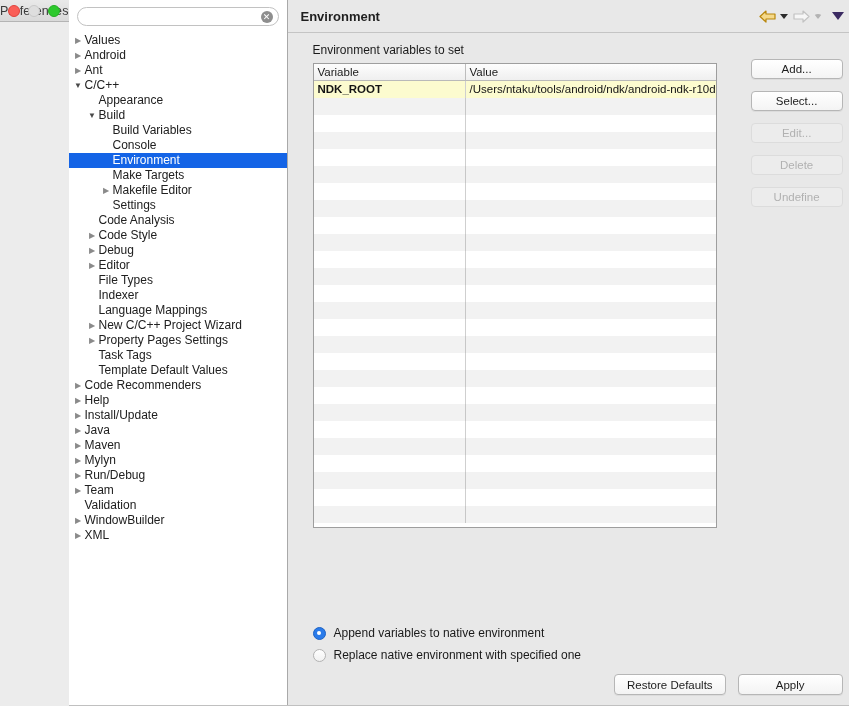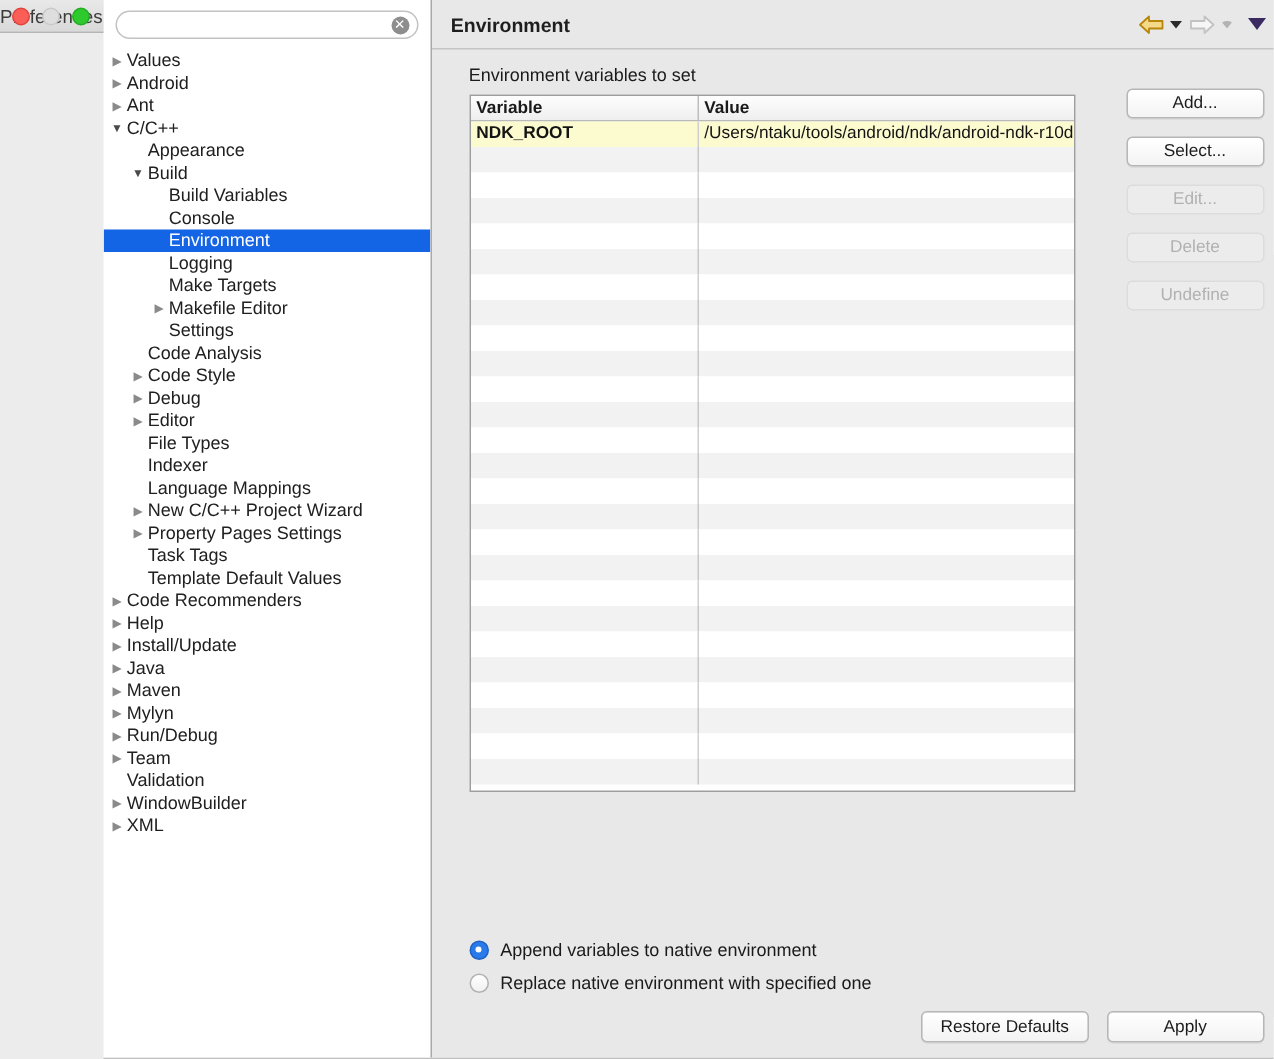--- a/index.html
+++ b/index.html
@@ -215,21 +215,20 @@
     overflow: hidden;
     position: relative;
   }
   .thead {
     display: flex;
     height: 16px;
     background: linear-gradient(to bottom,#fdfdfd 0%, #efefef 100%);
     border-bottom: 1px solid #b9b9b9;
     font-size: 11.5px;
     color: #1a1a1a;
-    font-weight: bold;
   }
   .th {
     line-height: 16px;
     padding-left: 4px;
     box-sizing: border-box;
     overflow: hidden;
     white-space: nowrap;
   }
   .th.var, .td.var { width: 152px; flex: 0 0 152px; border-right: 1px solid #bdbdbd; }
   .th.val, .td.val { flex: 1 1 auto; }
@@ -442,24 +441,20 @@
             <span class="twisty none" style="margin-left: 32px;"></span>
             <span class="tree-label">Build Variables</span>
           </div>
           <div class="tree-item">
             <span class="twisty none" style="margin-left: 32px;"></span>
             <span class="tree-label">Console</span>
           </div>
           <div class="tree-item selected">
             <span class="twisty none" style="margin-left: 32px;"></span>
             <span class="tree-label">Environment</span>
-          </div>
-          <div class="tree-item">
-            <span class="twisty none" style="margin-left: 32px;"></span>
-            <span class="tree-label">Logging</span>
           </div>
           <div class="tree-item">
             <span class="twisty none" style="margin-left: 32px;"></span>
             <span class="tree-label">Make Targets</span>
           </div>
           <div class="tree-item">
             <span class="twisty " style="margin-left: 32px;">▶</span>
             <span class="tree-label">Makefile Editor</span>
           </div>
           <div class="tree-item">

